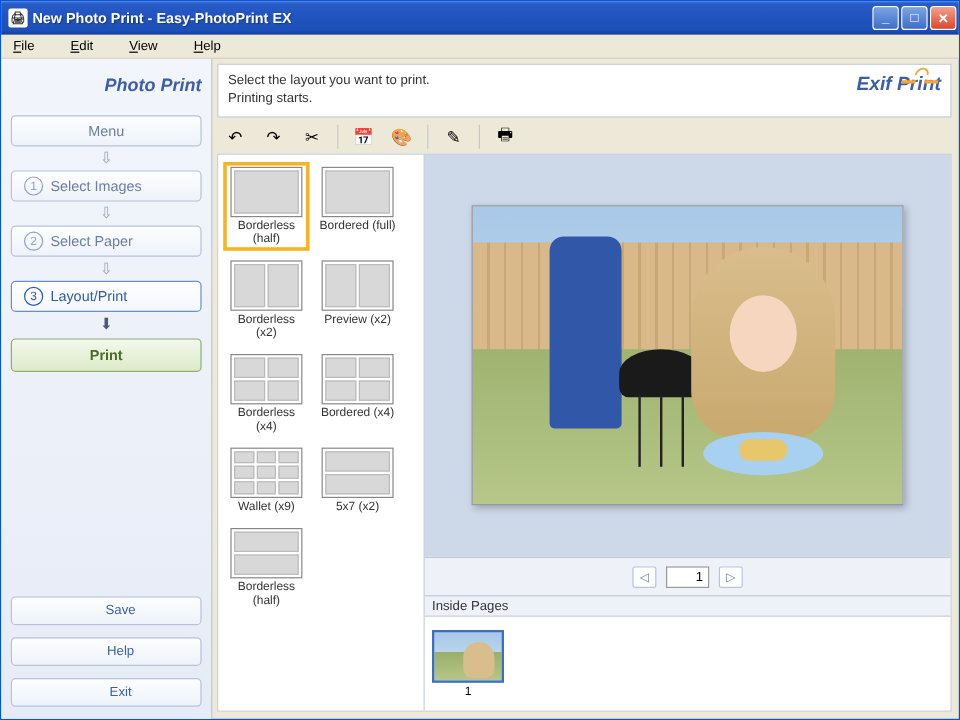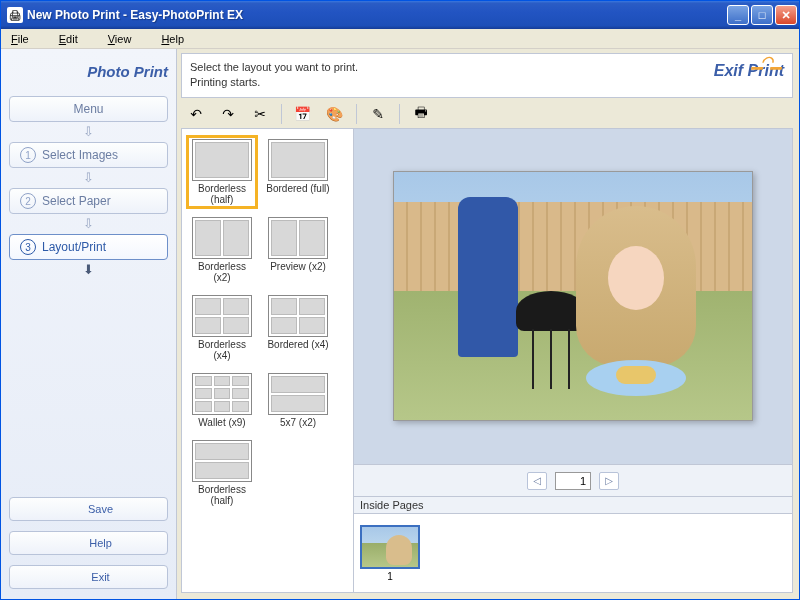--- a/index.html
+++ b/index.html
@@ -104,20 +104,21 @@
       <div class="nav-btn num">
           <span class="circ">2</span>
           <span>Select Paper</span>
         </div>
       <div class="arrow-down">⇩</div>
       <div class="nav-btn num active">
           <span class="circ">3</span>
           <span>Layout/Print</span>
         </div>
       <div class="arrow-down dark">⬇</div>
+      <div class="print-btn">Print</div>
       <div class="sidebar-spacer"></div>
       <div class="bottom-btn">Save</div>
       <div class="bottom-btn">Help</div>
       <div class="bottom-btn">Exit</div>
     </div>
 
     <div class="main">
       <div class="instructions">
         <div>
           <div>Select the layout you want to print.</div>

